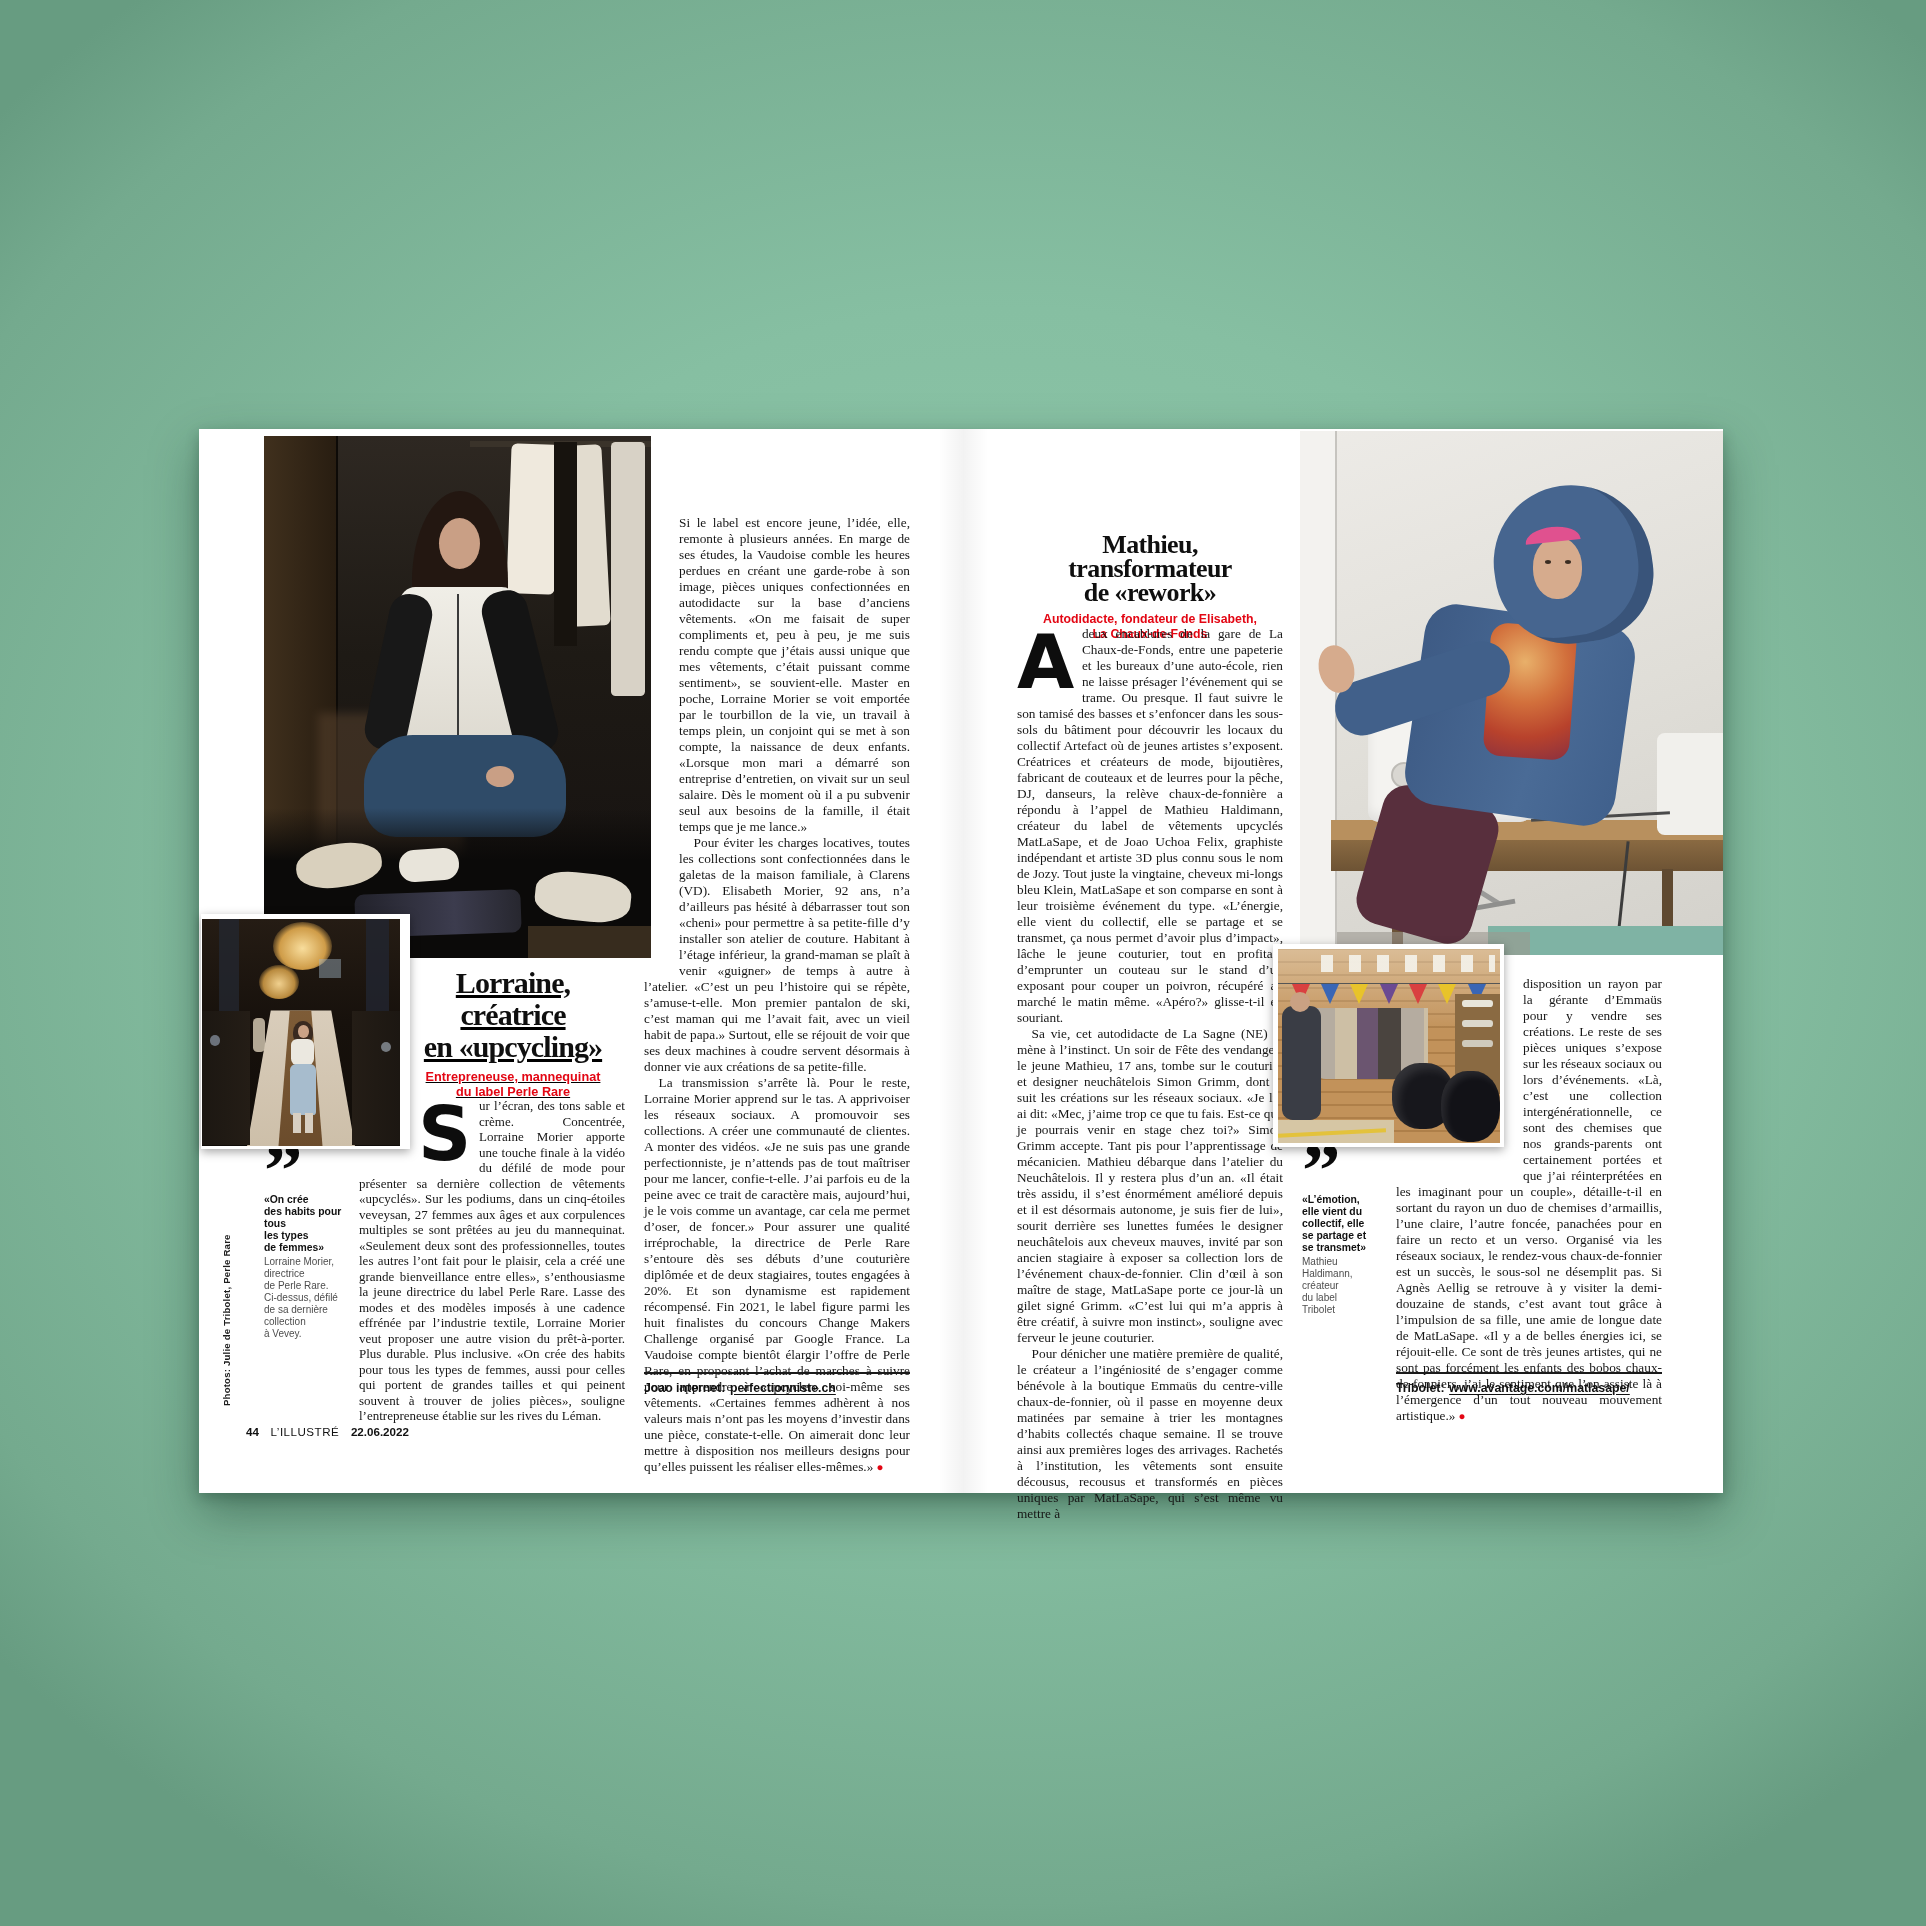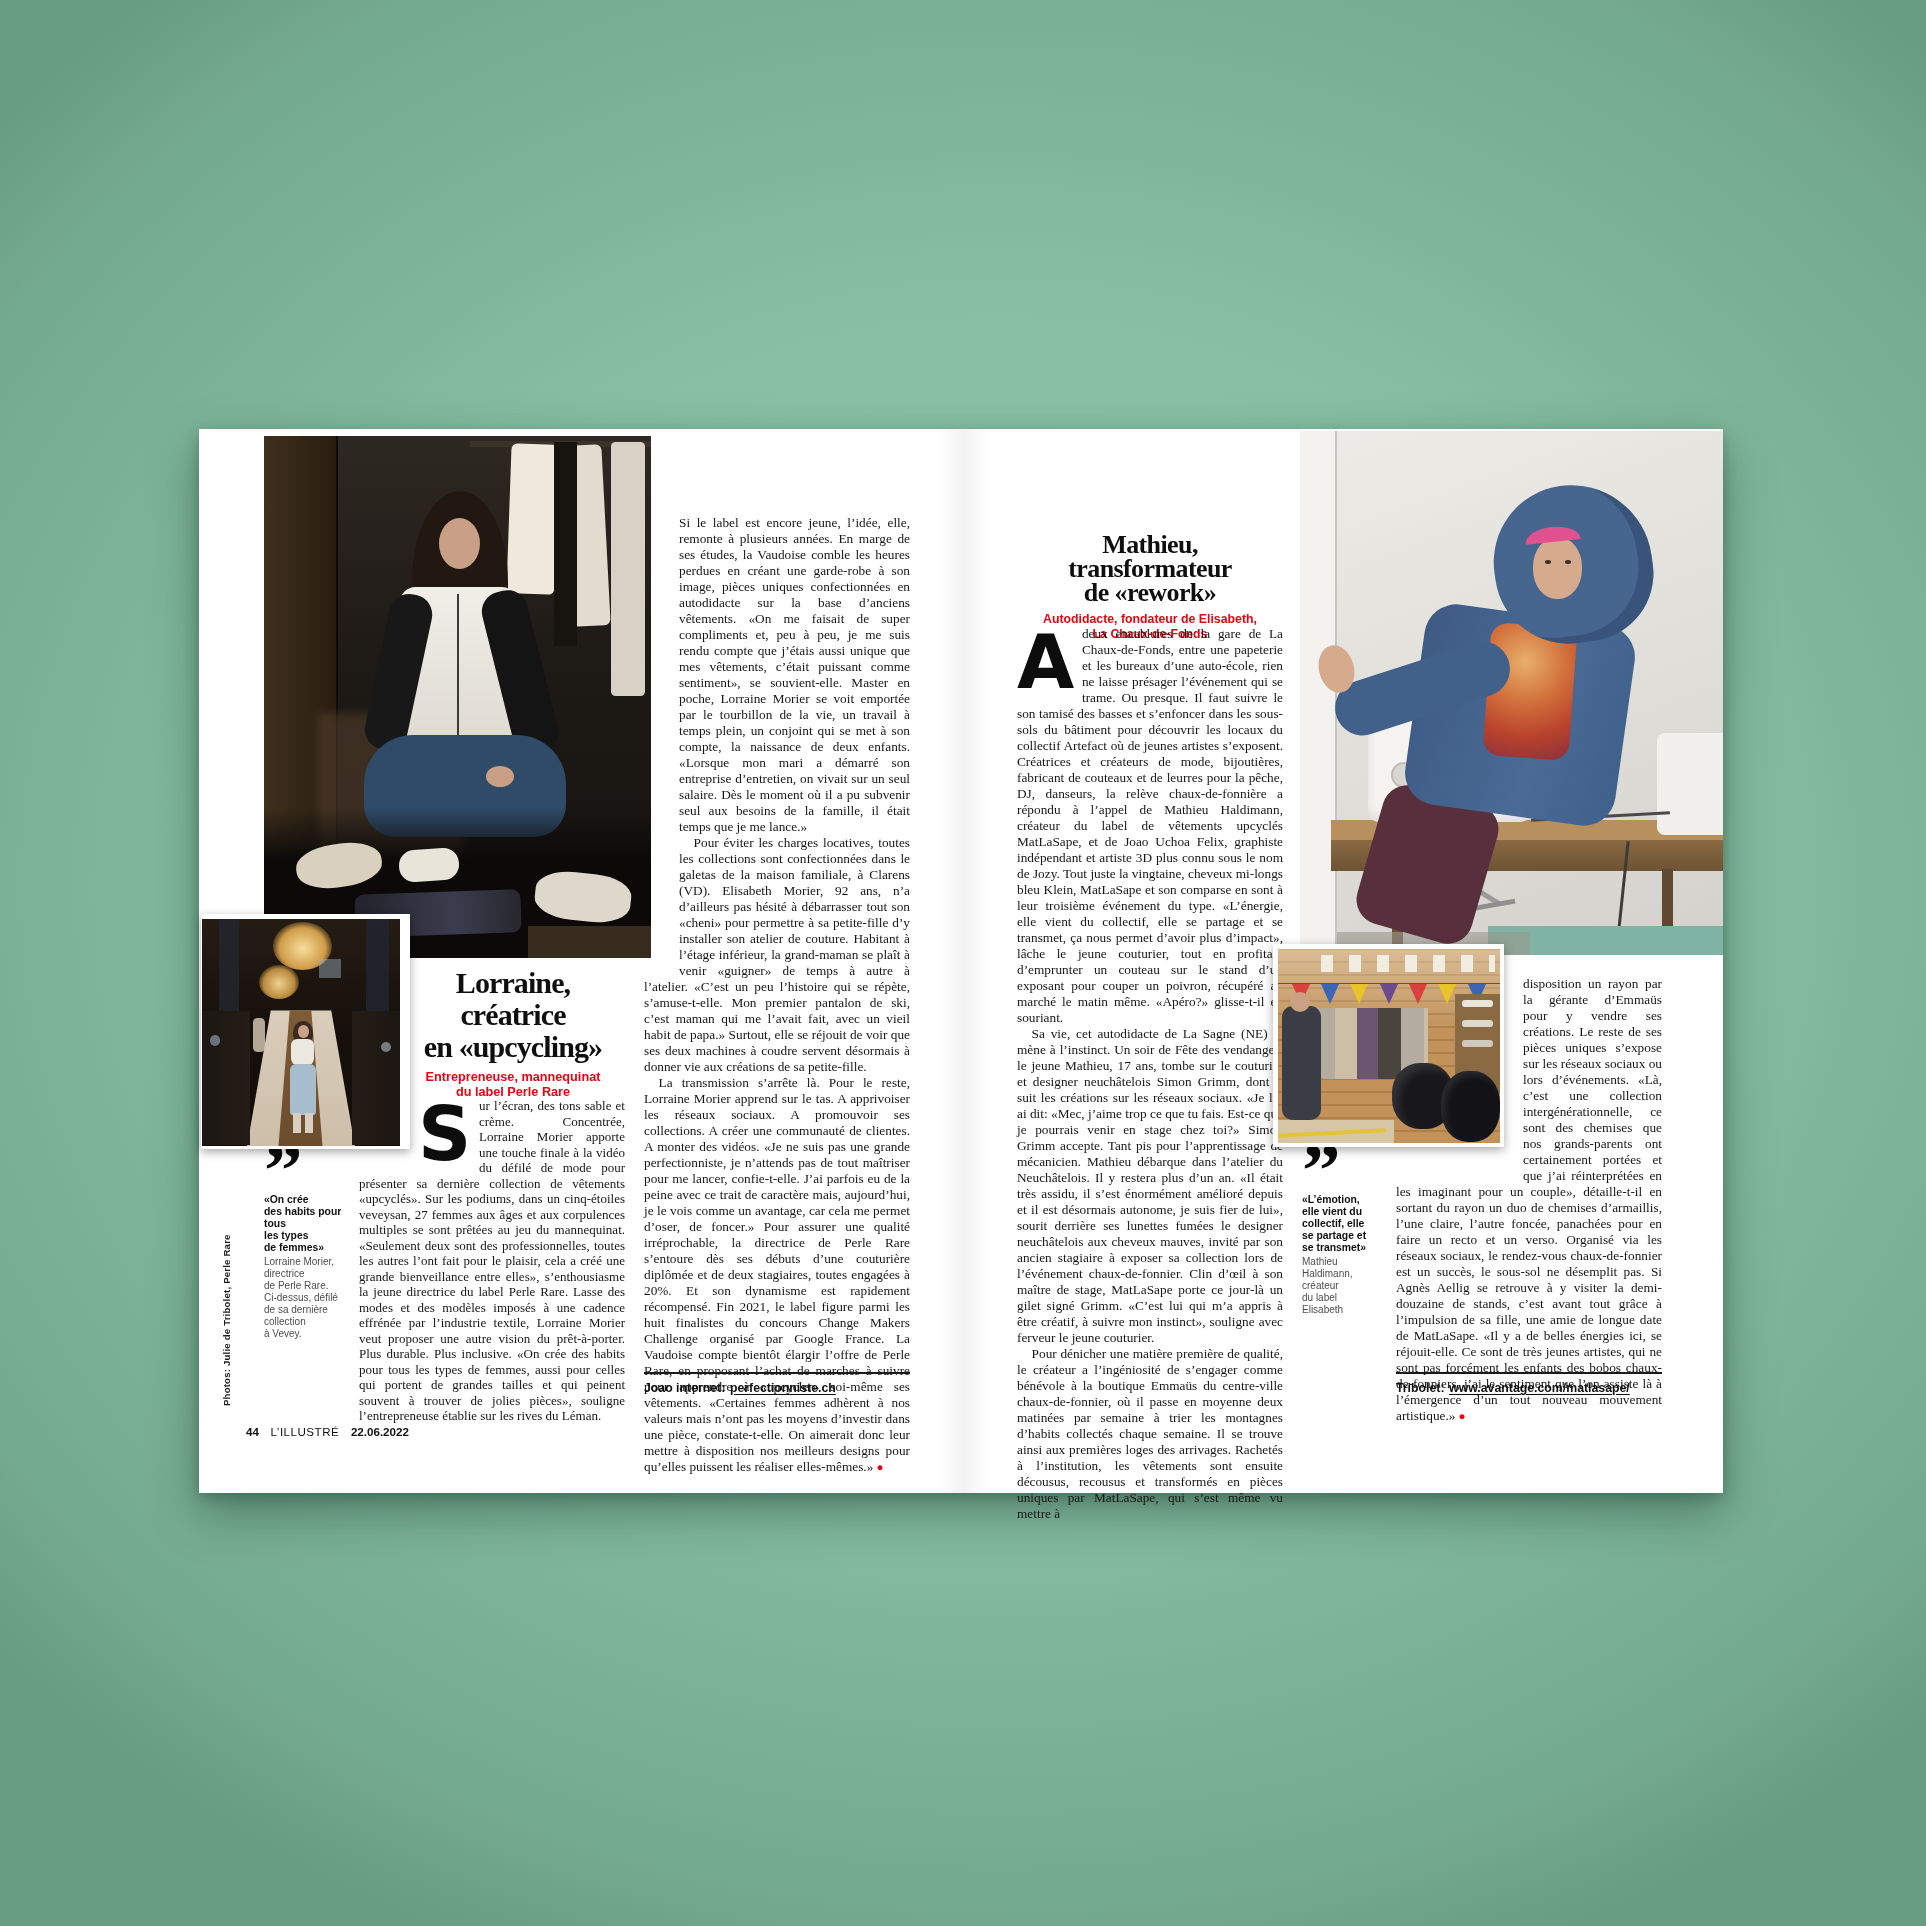--- a/index.html
+++ b/index.html
@@ -142,21 +142,21 @@
 de femmes»</div>
     <div class="pqcredit">Lorraine Morier,
 directrice
 de Perle Rare.
 Ci-dessus, défilé
 de sa dernière
 collection
 à Vevey.</div>
   </div>
 
-  <div class="hgroup hg-left" style="left:176px;top:538px;width:276px;">
+  <div class="hgroup hg-left" style="left:176px;top:538px;width:276px;text-decoration:underline;">
     <h1>Lorraine,
 créatrice
 en «upcycling»</h1>
     <h2>Entrepreneuse, mannequinat
 du label Perle Rare</h2>
   </div>
 
   <div class="bodytext" style="left:160px;top:669px;width:266px;height:308px;font-size:13px;line-height:15.5px;">
     <div class="spacerA"></div>
     <div class="dropcap">S</div>
@@ -259,21 +259,21 @@
     <div class="pqmark">”</div>
     <div class="pqtext">«L’émotion,
 elle vient du
 collectif, elle
 se partage et
 se transmet»</div>
     <div class="pqcredit">Mathieu
 Haldimann,
 créateur
 du label
-Elisabeth</div>
+Tribolet</div>
   </div>
 
   <div class="rule" style="left:1197px;top:943px;"></div>
   <div class="weblink" style="left:1197px;top:952px;">
     <span class="lbl">Tribolet:</span><span class="url">www.avantage.com/matlasape/</span>
   </div>
 
   <div class="gutter"></div>
 </div>
 

